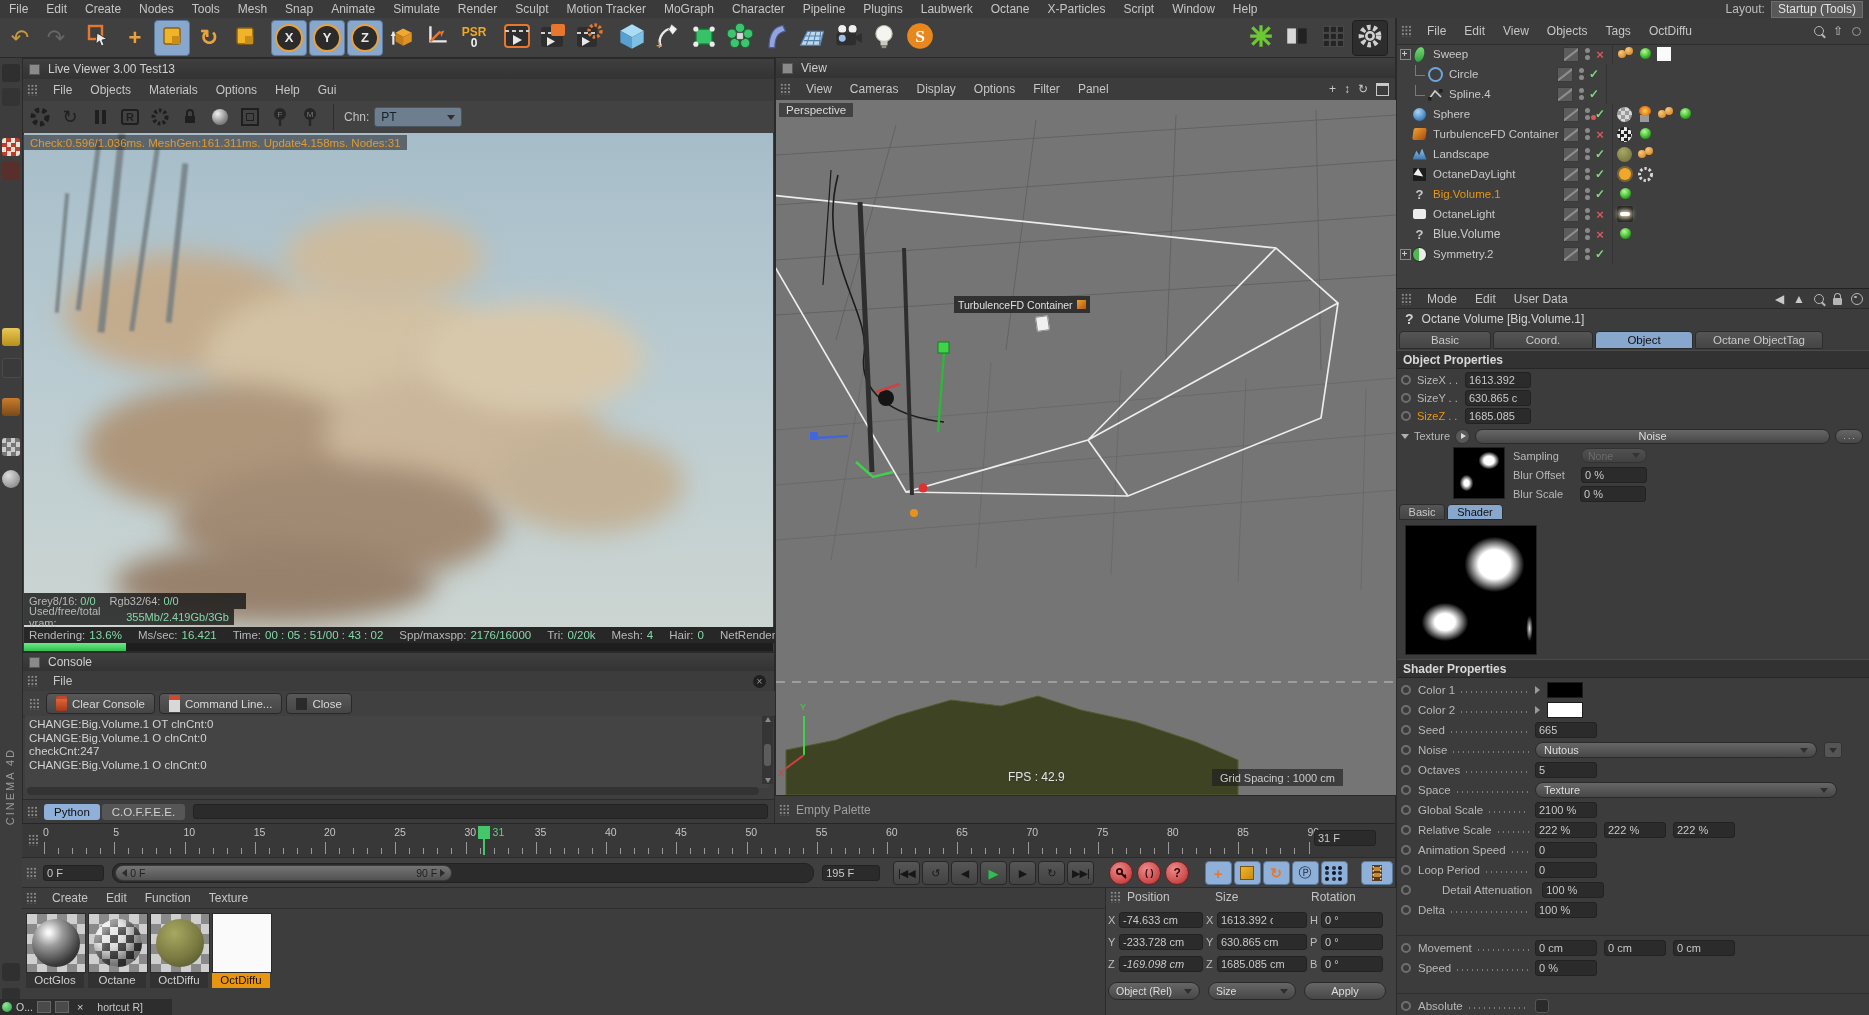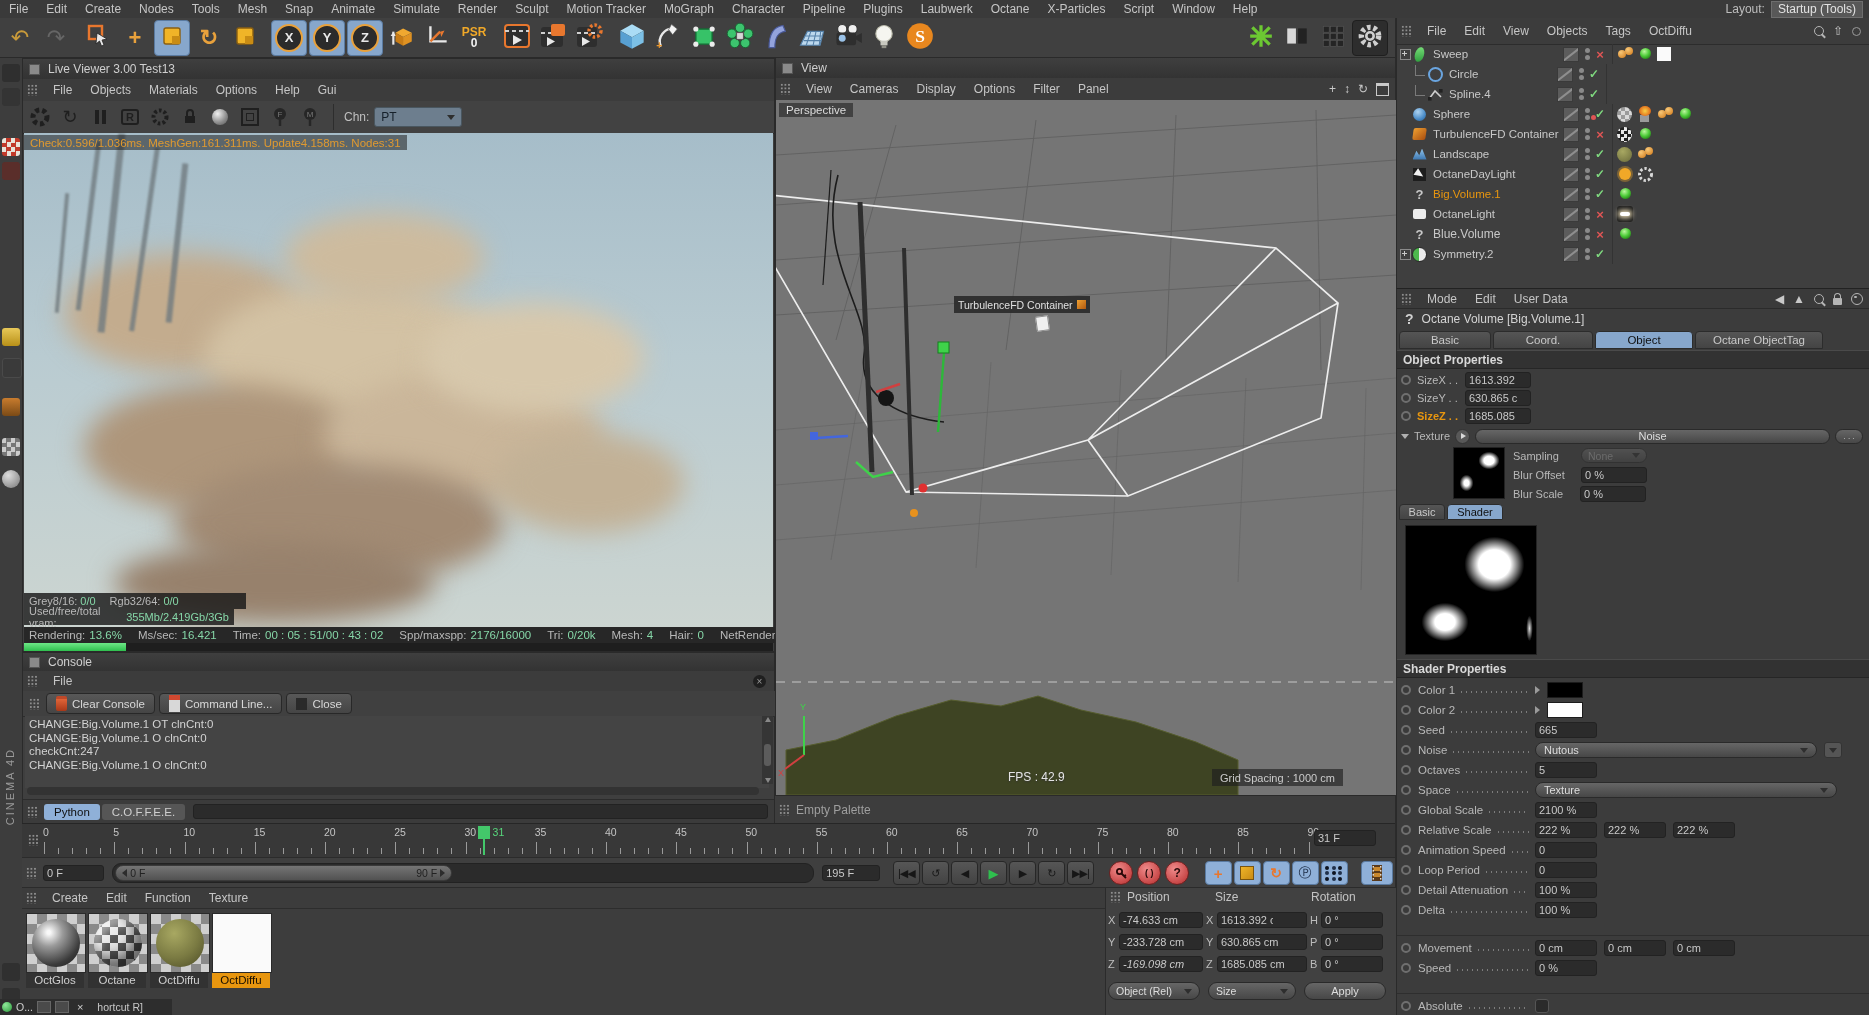--- a/index.html
+++ b/index.html
@@ -1271,21 +1271,21 @@
       <div class="fld" style="width: 66px;">
         <div class="v">630.865 cı</div>
         <div class="spinar">
           <div class="u"></div>
           <div class="d"></div>
         </div>
       </div>
     </div>
     <div class="abs row" style="left: 4px; top: 118px; width: 460px; height: 17px; gap: 6px;">
       <div class="radio"></div>
-      <div style="width: 42px; font-size: 11px; color: rgb(232, 150, 15); font-weight: bold;">SizeZ . .</div>
+      <div style="width: 42px; font-size: 11px; color: rgb(232, 150, 15);">SizeZ . .</div>
       <div class="fld" style="width: 66px;">
         <div class="v">1685.085</div>
         <div class="spinar">
           <div class="u"></div>
           <div class="d"></div>
         </div>
       </div>
     </div>
     <div class="abs row" style="left: 4px; top: 138px; width: 462px; height: 18px; gap: 5px;">
       <div style="width: 0px; height: 0px; border-left: 4px solid transparent; border-right: 4px solid transparent; border-top: 5px solid rgb(176, 176, 176);"></div>
@@ -1472,21 +1472,21 @@
           <div class="v">0</div>
           <div class="spinar">
             <div class="u"></div>
             <div class="d"></div>
           </div>
         </div>
       </div>
     </div>
     <div class="abs row" style="left: 4px; top: 592px; width: 464px; height: 18px;">
       <div class="radio" style="margin-right: 7px;"></div>
-      <div style="font-size: 11.5px; color: rgb(184, 184, 184); white-space: nowrap;">Detail Attenuation</div>
+      <div style="font-size: 11.5px; color: rgb(184, 184, 184); white-space: nowrap; margin-left: 24px;">Detail Attenuation</div>
       <div class="leader" style="max-width: 120px;"></div>
       <div class="row" style="gap: 7px; width: 330px; flex: 0 0 auto;">
         <div class="fld" style="width: 62px;">
           <div class="v">100 %</div>
           <div class="spinar">
             <div class="u"></div>
             <div class="d"></div>
           </div>
         </div>
       </div>

